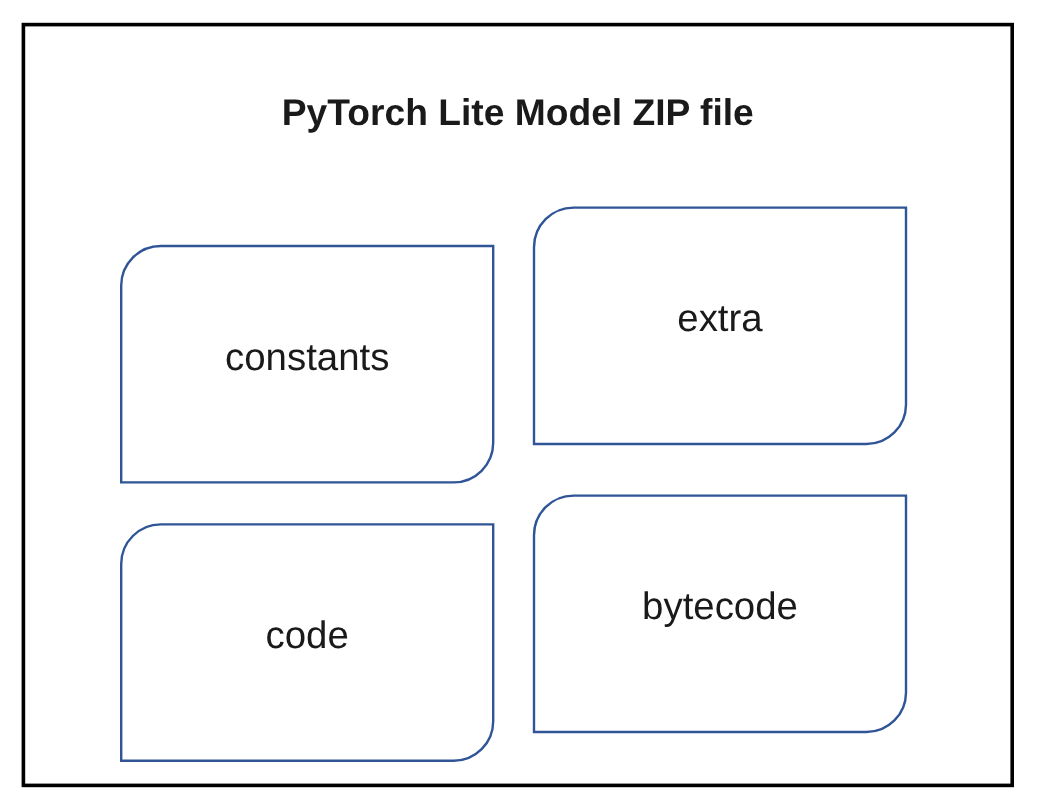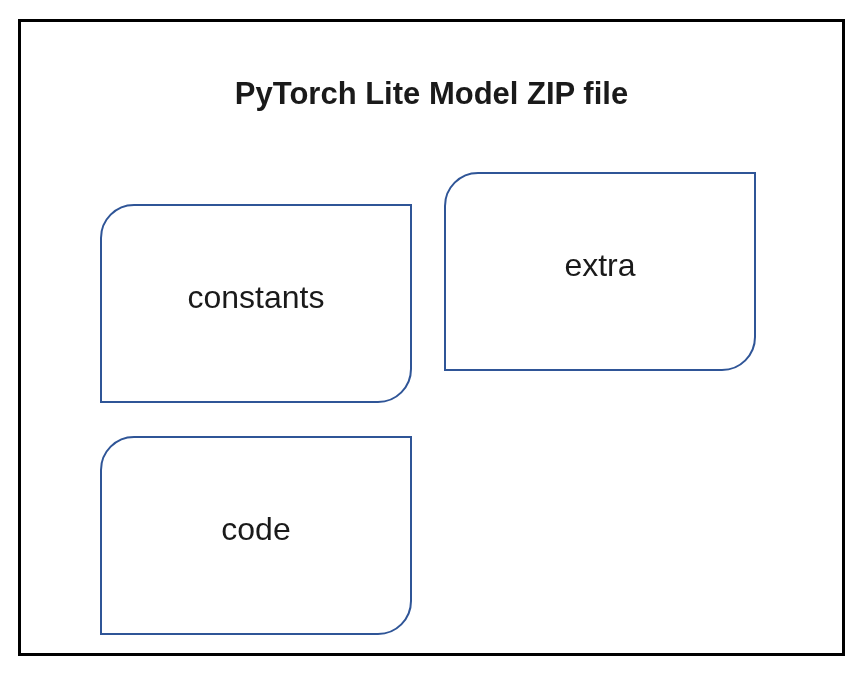--- a/index.html
+++ b/index.html
@@ -73,14 +73,17 @@
   </div>
 
   <div class="box box-extra">
     <span class="box-label">extra</span>
   </div>
 
   <div class="box box-code">
     <span class="box-label">code</span>
   </div>
 
+  <div class="box box-bytecode">
+    <span class="box-label">bytecode</span>
+  </div>
 
 </div>
 
 </body></html>

